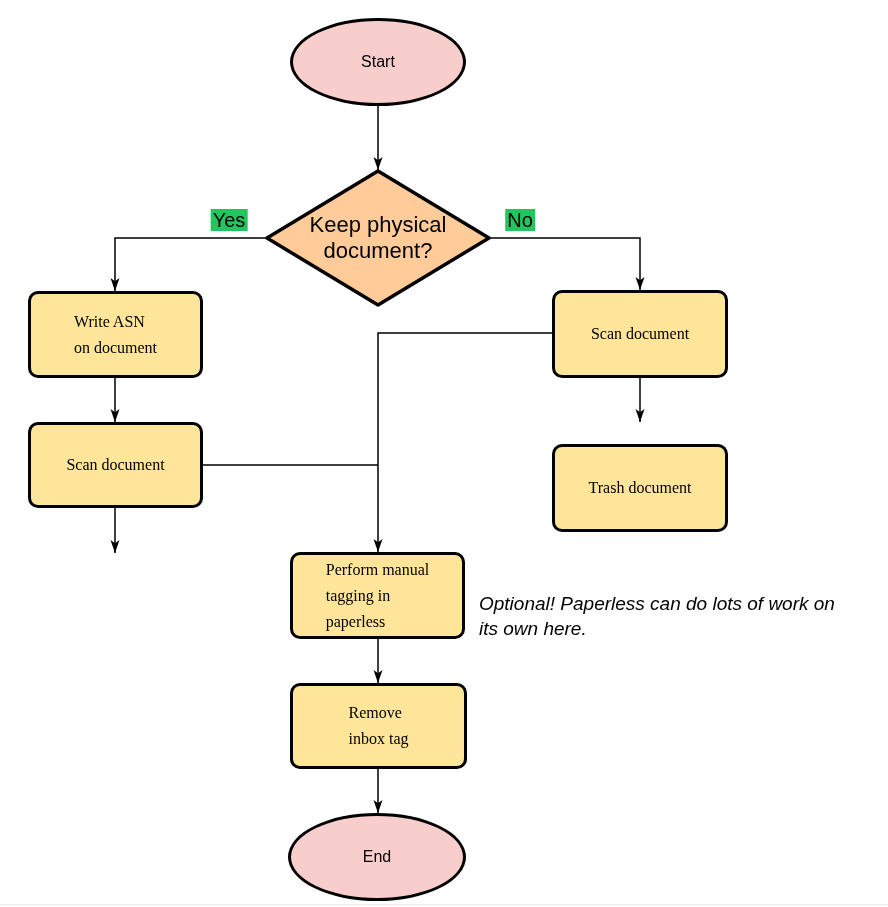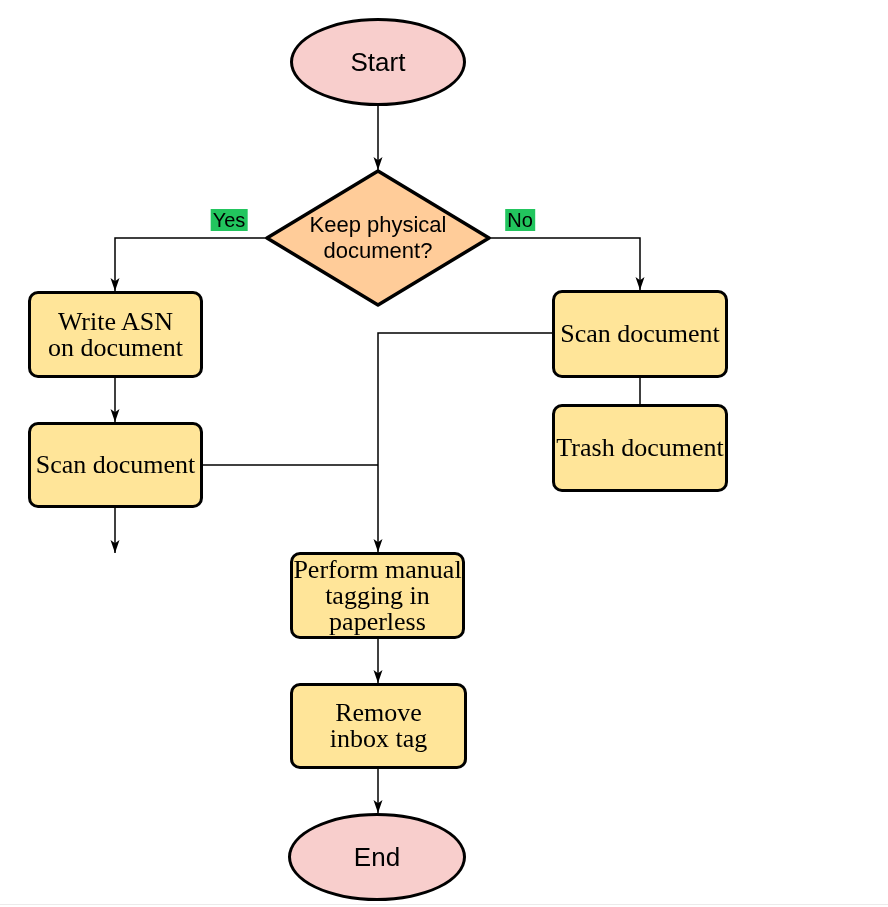--- a/index.html
+++ b/index.html
@@ -11,22 +11,22 @@
     color: #000;
     overflow: hidden;
   }
   .canvas { position: absolute; inset: 0; width: 888px; height: 907px; }
   svg.connectors { position: absolute; left: 0; top: 0; }
 
   .node {
     position: absolute;
     box-sizing: border-box;
     display: flex; align-items: center; justify-content: center;
-    text-align: center;
-    font-size: 26px; line-height: 26px;
+    text-align: left;
+    font-size: 16px; line-height: 26px;
     white-space: pre-line;
     z-index: 2;
   }
   .process {
     background: #FFE599;
     border: 3px solid #000000;
     border-radius: 10px;
     font-family: Liberation Serif, serif;
   }
   .terminator {
@@ -106,21 +106,21 @@
 
   <div class="node process" style="left:28px; top:422px; width:175px; height:86px;">
     <span>Scan document</span>
   </div>
 
 
   <div class="node process" style="left:552px; top:290px; width:176px; height:88px;">
     <span>Scan document</span>
   </div>
 
-  <div class="node process" style="left:552px; top:404px; width:176px; height:88px;">
+  <div class="node process" style="left:552px; top:444px; width:176px; height:88px;">
     <span>Trash document</span>
   </div>
 
   <div class="node process" style="left:290px; top:552px; width:175px; height:87px;">
     <span>Perform manual
 tagging in
 paperless</span>
   </div>
 
   <div class="node process" style="left:290px; top:683px; width:177px; height:86px;">
@@ -128,15 +128,17 @@
 inbox tag</span>
   </div>
 
   <div class="node terminator" style="left:288px; top:813px; width:178px; height:88px;">
     <span>End</span>
   </div>
 
   <div class="edge-label" style="left:229px; top:209px;">Yes</div>
   <div class="edge-label" style="left:520px; top:209px;">No</div>
 
+  <div class="note" style="left:479px; top:591px; width:410px;">Optional! Paperless can do lots of work on
+its own here.</div>
 
   <div class="bottom-edge-line"></div>
 </div>
 
 </body></html>

